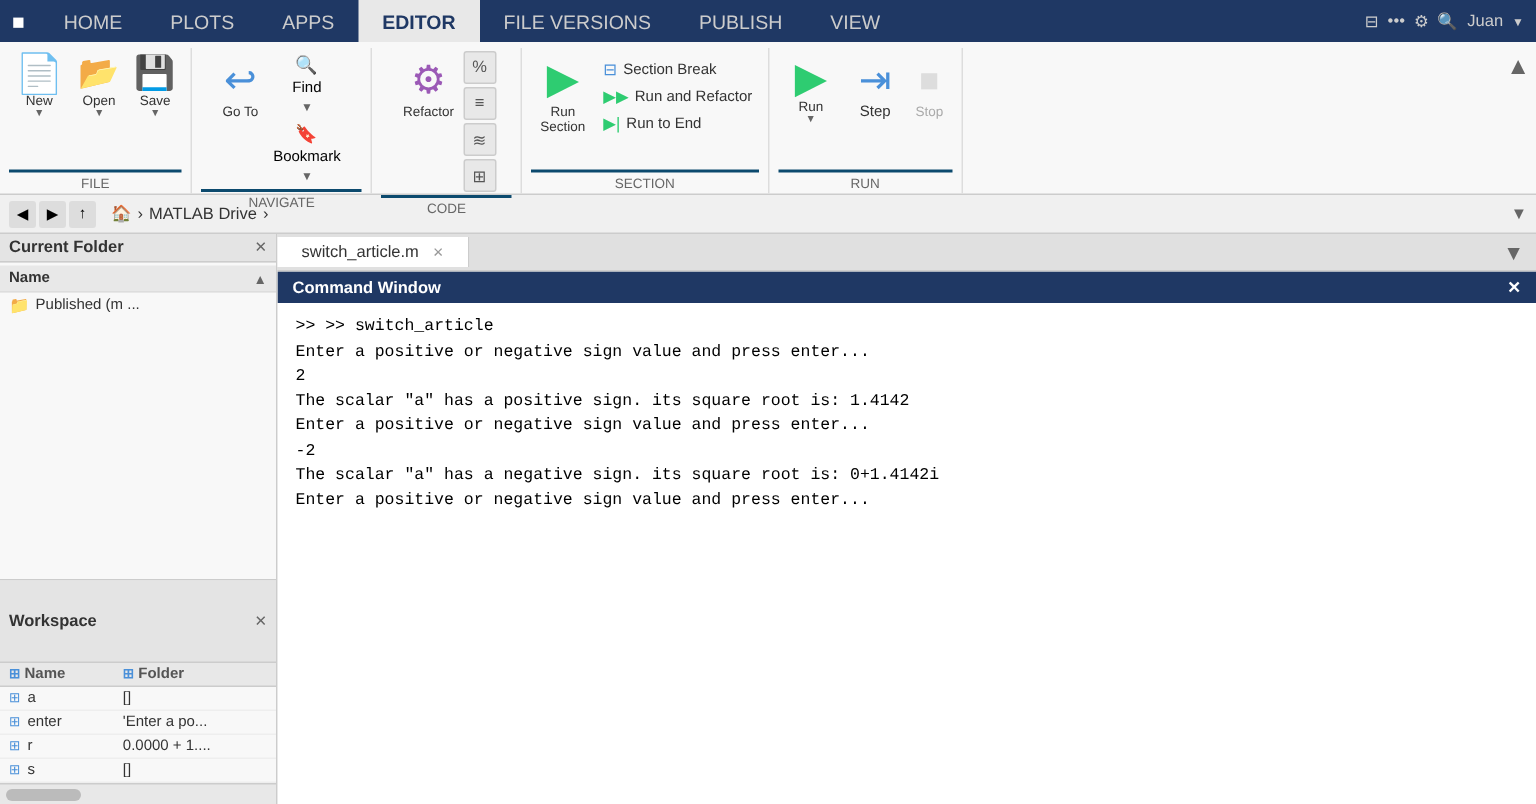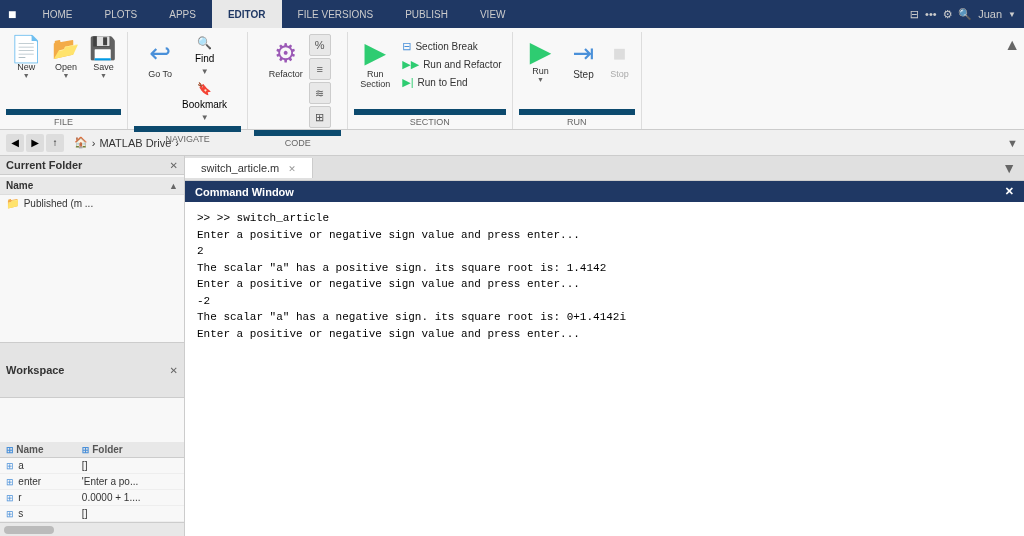--- a/index.html
+++ b/index.html
@@ -2,30 +2,30 @@
 <html><head>
   <meta charset="utf-8">
   <style>
     * { margin: 0; padding: 0; box-sizing: border-box; }
     body { width: 1024px; height: 536px; overflow: hidden; font-family: 'Segoe UI', Arial, sans-serif; font-size: 11px; background: #f0f0f0; }
 
     
     .top-bar { display: flex; align-items: center; background: #1f3864; height: 28px; padding: 0 8px; }
     .top-bar-logo { color: white; font-size: 14px; margin-right: 10px; }
     .top-nav-tabs { display: flex; height: 100%; }
-    .top-nav-tab { color: #ccc; padding: 0 16px; display: flex; align-items: center; font-size: 10px; cursor: pointer; height: 100%; }
+    .top-nav-tab { color: #ccc; padding: 0 16px; display: flex; align-items: center; font-size: 13px; cursor: pointer; height: 100%; }
     .top-nav-tab.active { background: #e8e8e8; color: #1f3864; font-weight: bold; }
     .top-bar-right { margin-left: auto; display: flex; align-items: center; gap: 6px; color: #ccc; }
     .top-bar-right span { font-size: 11px; }
 
     
     .ribbon { background: #f8f8f8; border-bottom: 1px solid #ccc; height: 100px; display: flex; align-items: stretch; padding: 4px 0 0 0; }
     .ribbon-group { display: flex; flex-direction: column; align-items: center; border-right: 1px solid #ddd; padding: 2px 6px; min-width: 60px; }
     .ribbon-group-items { display: flex; align-items: flex-start; gap: 2px; flex: 1; }
-    .ribbon-group-label { font-size: 9px; color: #666; border-top: 6px solid #0c4a6e; width: 100%; text-align: center; padding-top: 2px; margin-top: 2px; }
+    .ribbon-group-label { font-size: 9px; color: #666; border-top: 2px solid #0c4a6e; width: 100%; text-align: center; padding-top: 2px; margin-top: 2px; }
 
     
     .section-group-items { display: flex; flex-direction: column; gap: 1px; }
     .section-item { display: flex; align-items: center; gap: 4px; cursor: pointer; padding: 2px 4px; border-radius: 3px; font-size: 10px; color: #333; white-space: nowrap; }
 
     
     .run-group-items { display: flex; align-items: flex-start; gap: 4px; }
 
     
     .breadcrumb-bar { height: 26px; background: #f0f0f0; border-bottom: 1px solid #ccc; display: flex; align-items: center; padding: 0 6px; gap: 4px; }
@@ -51,21 +51,21 @@
     .tree-sort-icon { font-size: 9px; color: #666; }
 
     .tree-item { display: flex; align-items: center; padding: 2px 6px; cursor: pointer; }
     .tree-item .folder-icon { color: #f5a623; margin-right: 4px; }
     .tree-item-label { font-size: 10px; color: #333; }
 
     
     .workspace-panel { border-top: 1px solid #ccc; }
     .workspace-header { background: #e4e4e4; border-bottom: 1px solid #ccc; padding: 21px 6px; display: flex; align-items: center; justify-content: space-between; }
     .workspace-title { font-size: 11px; font-weight: bold; color: #333; }
-    .workspace-table { width: 100%; border-collapse: collapse; margin-top: 44px; }
+    .workspace-table { width: 100%; border-collapse: collapse; }
     .workspace-table th { background: #e8e8e8; border-bottom: 1px solid #ccc; padding: 2px 6px; font-size: 10px; text-align: left; color: #555; font-weight: bold; }
     .workspace-table td { padding: 2px 6px; font-size: 10px; color: #333; border-bottom: 1px solid #eee; }
     .var-icon { color: #4a90d9; margin-right: 2px; font-size: 9px; }
 
     
     .right-panel { flex: 1; display: flex; flex-direction: column; }
     .editor-tabs { background: #e0e0e0; border-bottom: 1px solid #ccc; display: flex; align-items: center; justify-content: center; }
     .editor-tab { padding: 4px 16px; font-size: 11px; cursor: pointer; border-right: 1px solid #ccc; background: #d0d0d0; color: #555; }
     .editor-tab.active { background: #fff; color: #333; font-weight: normal; }
     .tab-close { margin-left: 6px; color: #999; font-size: 9px; cursor: pointer; }

